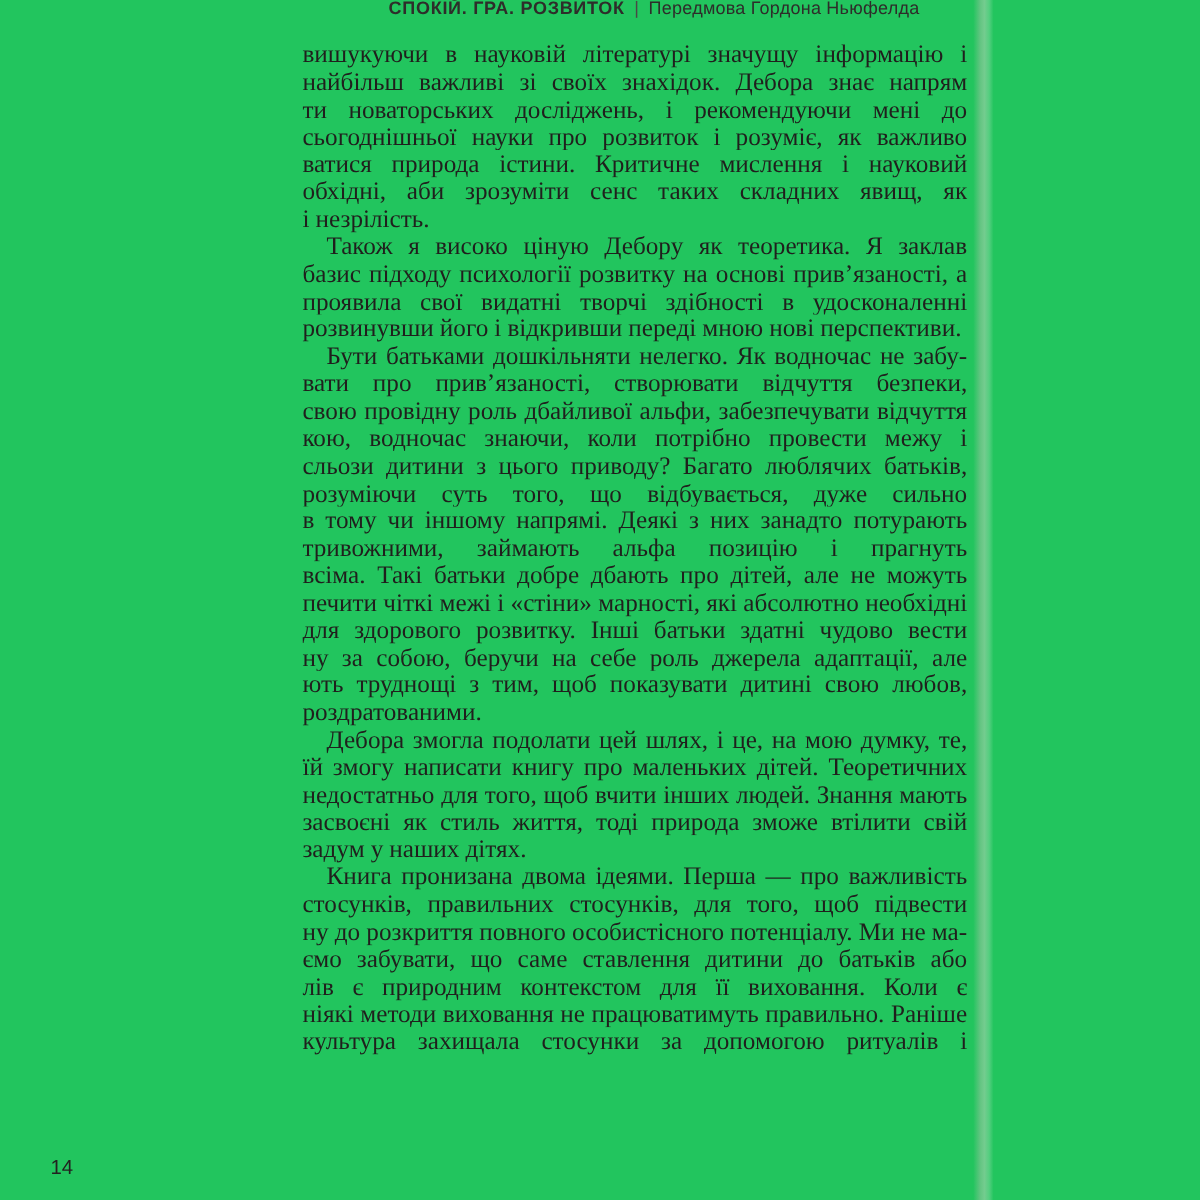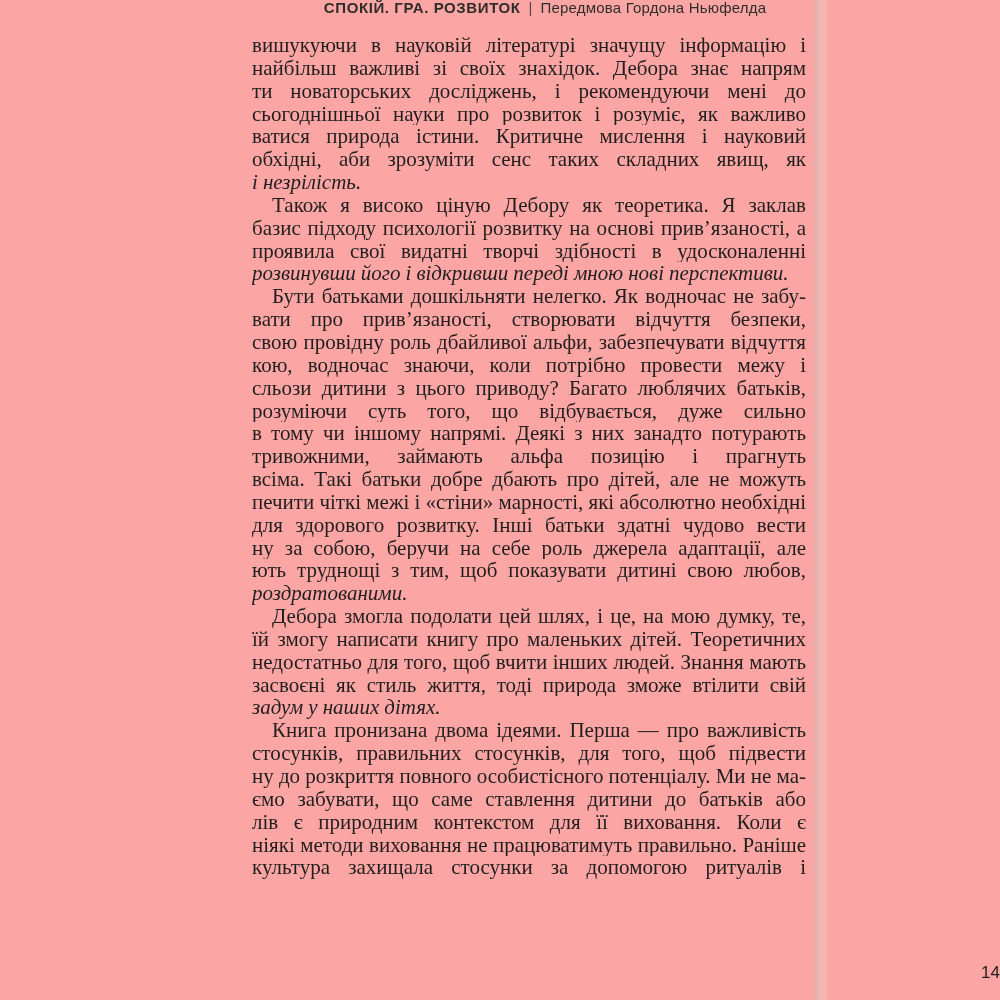--- a/index.html
+++ b/index.html
@@ -4,21 +4,21 @@
 <style>
   html, body {
     margin: 0;
     padding: 0;
     background: #ffffff;
   }
   .page {
     position: relative;
     width: 1000px;
     height: 1000px;
-    background: #fca5a5;
+    background: #22c55e;
     overflow: hidden;
     font-family: "Liberation Serif", "DejaVu Serif", serif;
   }
   
   .header {
     position: absolute;
     top: -1px;
     left: 90px;
     width: 910px;
     text-align: center;
@@ -57,32 +57,31 @@
     height: var(--lh);
     line-height: var(--lh);
     overflow: hidden;
     text-align: justify;
     text-align-last: justify;
     text-justify: inter-word;
   }
   .line.last {
     text-align: right;
     text-align-last: left;
-    font-style: italic;
   }
   .line.indent {
     padding-left: 20px;
   }
   
   .page-number {
     position: absolute;
     top: 963px;
     left: 42px;
     width: 958px;
-    text-align: right;
+    text-align: left;
     font-family: "Liberation Sans", "DejaVu Sans", sans-serif;
     font-size: 17px;
     color: #232220;
   }
   
   .page-edge {
     position: absolute;
     top: 0;
     left: 811px;
     width: 17px;

